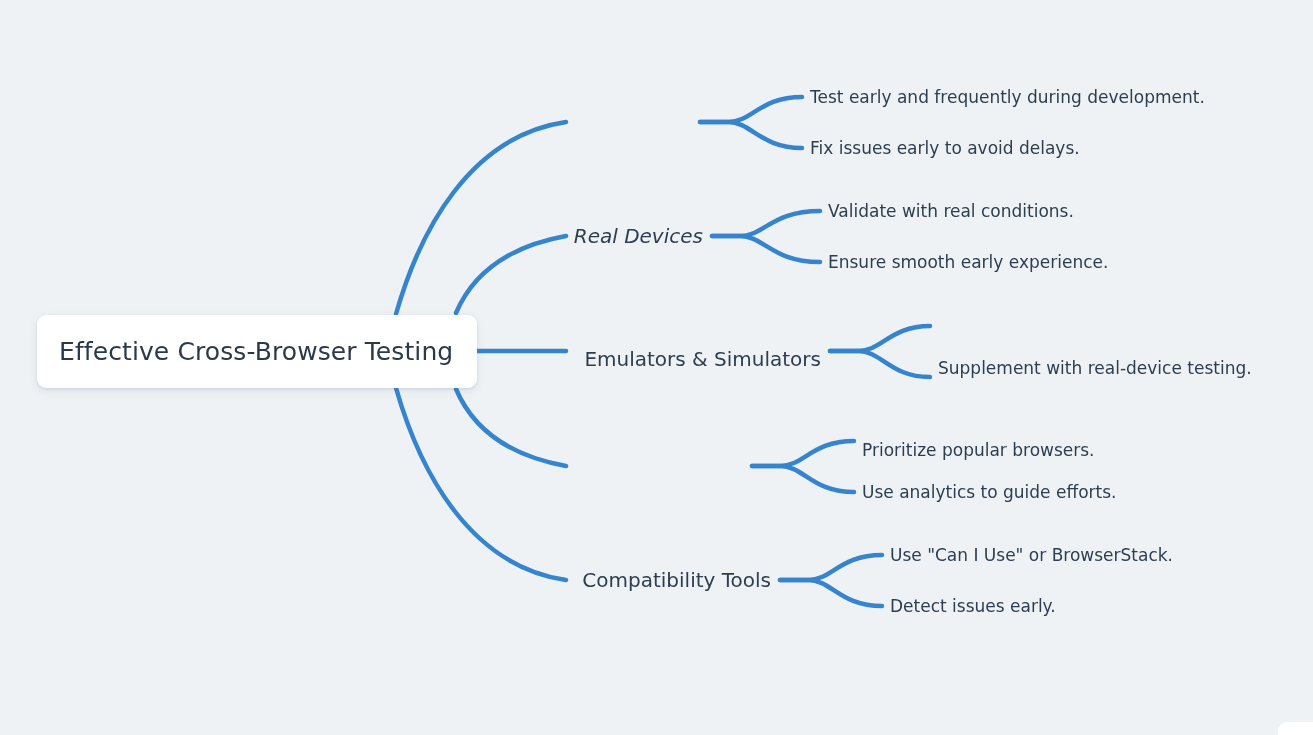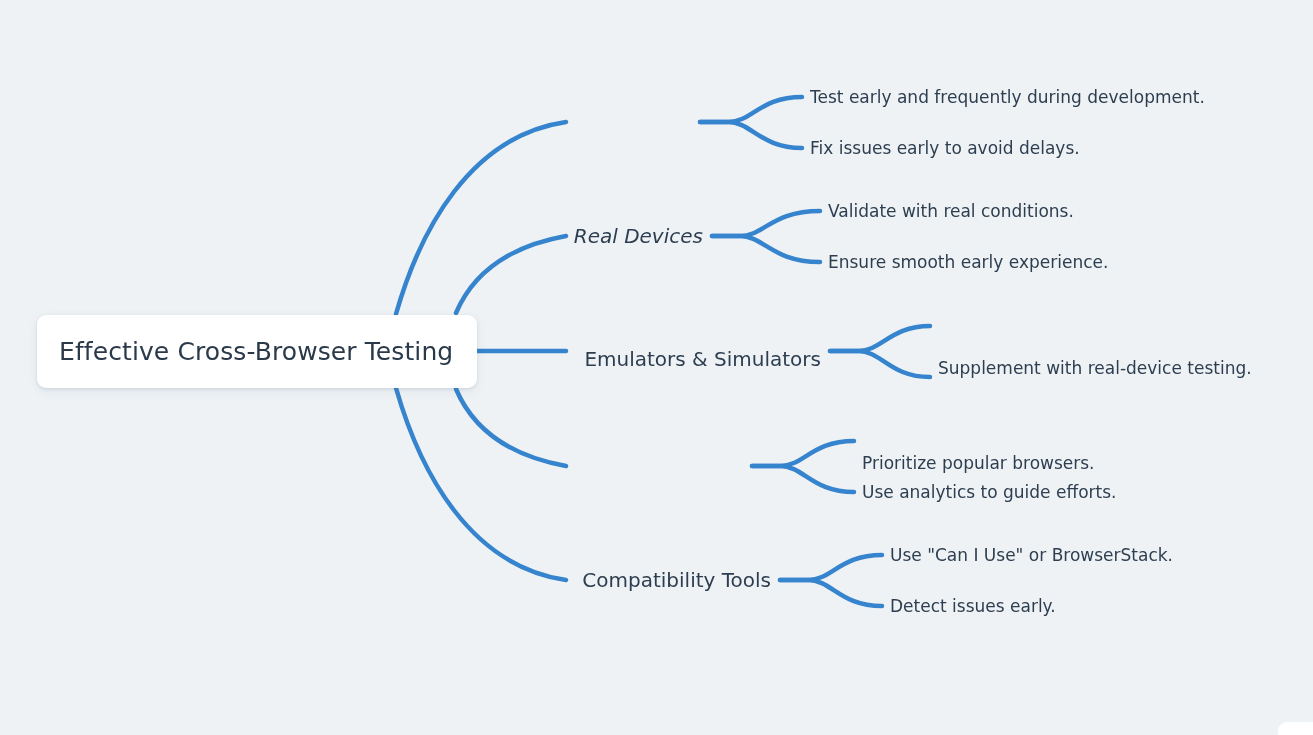--- a/index.html
+++ b/index.html
@@ -119,21 +119,21 @@
   <div class="leaf-label" style="left:810px; top:97px;">Test early and frequently during development.</div>
   <div class="leaf-label" style="left:810px; top:148px;">Fix issues early to avoid delays.</div>
 
   <div class="branch-label" style="left:500px; top:236px; width:203px;font-style:italic;">Real Devices</div>
   <div class="leaf-label" style="left:828px; top:211px;">Validate with real conditions.</div>
   <div class="leaf-label" style="left:828px; top:262px;">Ensure smooth early experience.</div>
 
   <div class="branch-label" style="left:500px; top:359px; width:321px;">Emulators &amp; Simulators</div>
   <div class="leaf-label" style="left:938px; top:368px;">Supplement with real-device testing.</div>
 
-  <div class="leaf-label" style="left:862px; top:463px;text-align:right;">Prioritize popular browsers.</div>
+  <div class="leaf-label" style="left:862px; top:450px;text-align:right;">Prioritize popular browsers.</div>
   <div class="leaf-label" style="left:862px; top:492px;">Use analytics to guide efforts.</div>
 
   <div class="branch-label" style="left:500px; top:580px; width:271px;">Compatibility Tools</div>
   <div class="leaf-label" style="left:890px; top:555px;">Use "Can I Use" or BrowserStack.</div>
   <div class="leaf-label" style="left:890px; top:606px;">Detect issues early.</div>
 
   <div class="corner-panel"></div>
 
 </div>
 

